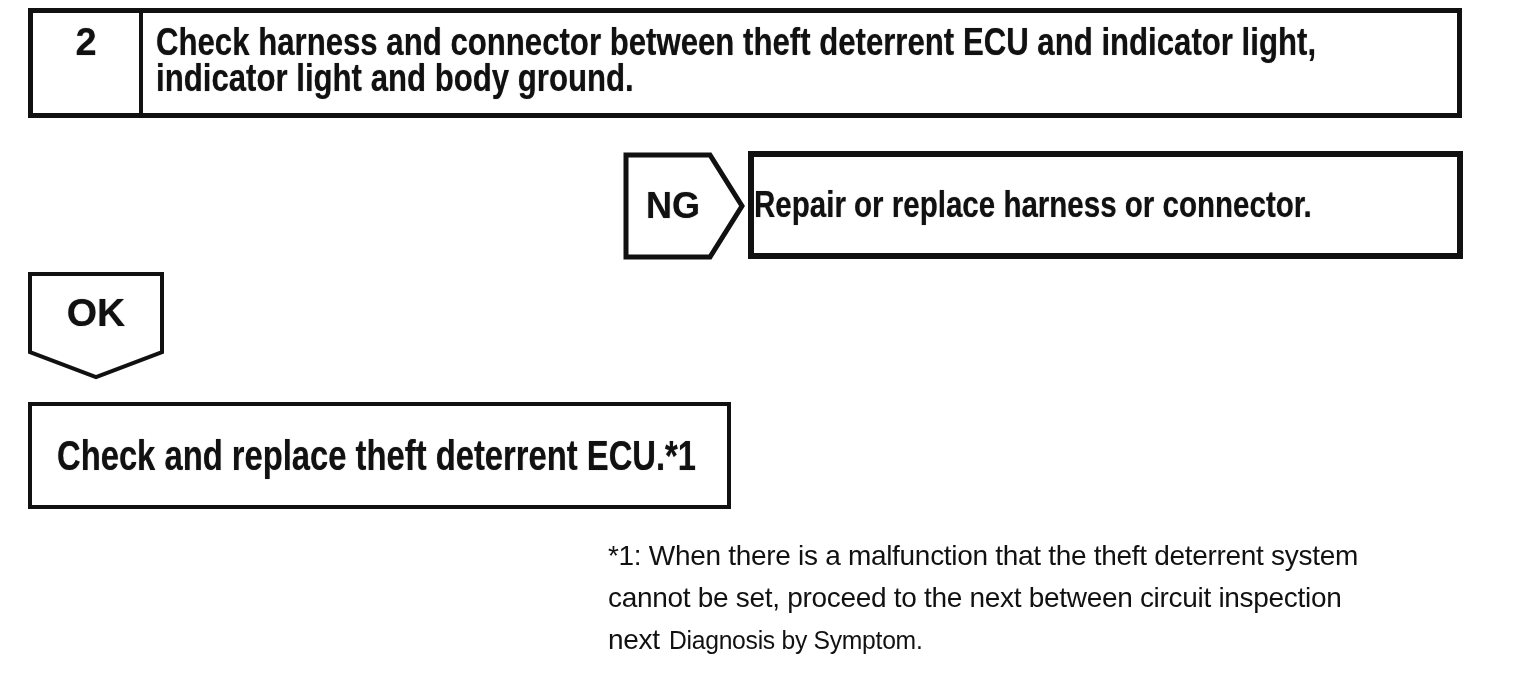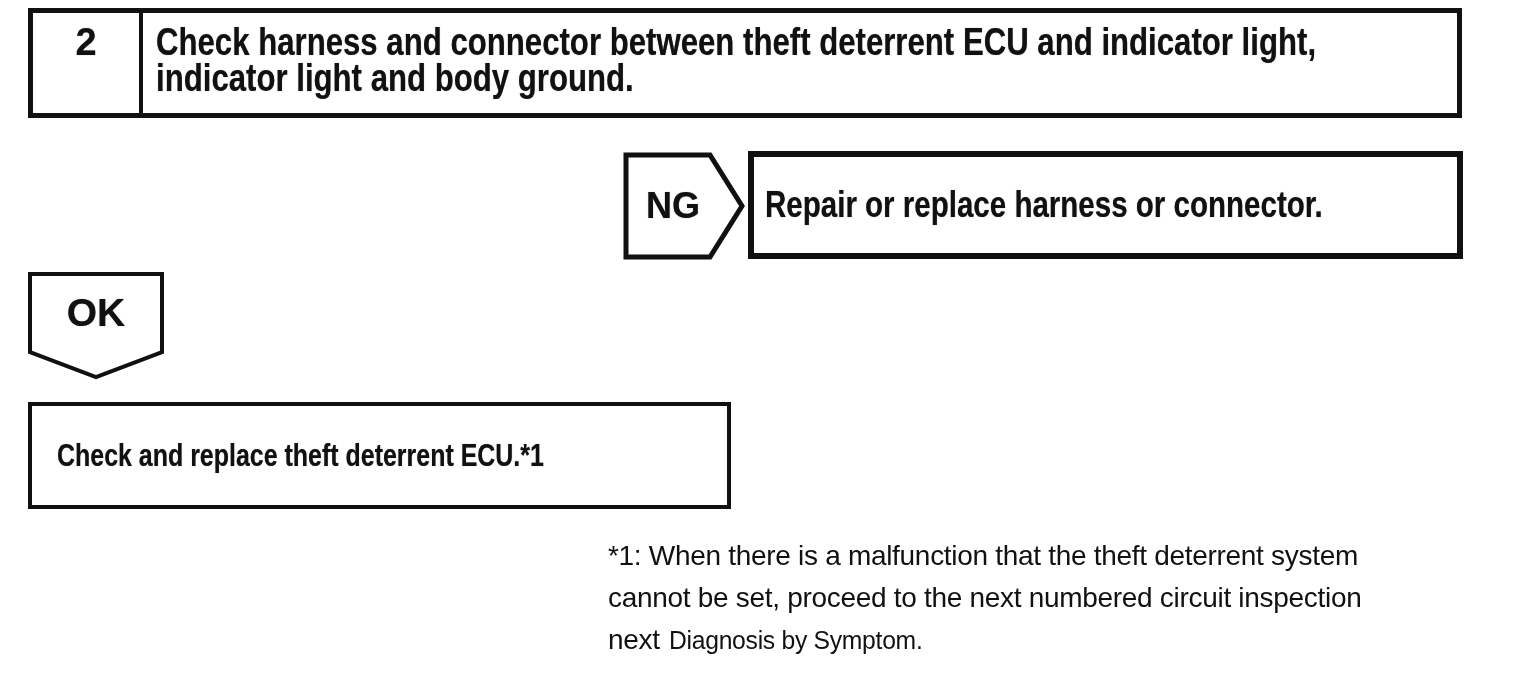--- a/index.html
+++ b/index.html
@@ -72,21 +72,20 @@
     display:flex;align-items:center;justify-content:center;
     font-size:36px;
   }
   .ng-action-box{
     position:absolute;
     left:748px;top:151px;
     width:715px;height:108px;
     border:6px solid var(--ink);
     background:var(--paper);
     display:flex;align-items:center;
-    padding-left:11px;
     font-size:36px;
   }
 
   
   .ok-connector{
     position:absolute;
     left:28px;top:272px;
     width:136px;height:108px;
   }
   .ok-connector svg{position:absolute;left:0;top:0;display:block;}
@@ -98,21 +97,21 @@
     font-size:39px;
   }
   .result-box{
     position:absolute;
     left:28px;top:402px;
     width:703px;height:107px;
     border:4px solid var(--ink);
     background:var(--paper);
     display:flex;align-items:center;
     padding-left:25px;
-    font-size:32px;
+    font-size:42px;
   }
 
   
   .footnote{
     position:absolute;
     left:608px;top:535px;
     width:880px;
     font-size:28px;
     line-height:42px;
     letter-spacing:-0.3px;
@@ -161,19 +160,19 @@
     </svg>
     <span class="ok-label ink-bold">OK</span>
   </div>
 
   <div class="result-box ink-bold">
     <span class="squeeze" style="transform:scaleX(0.78)">Check and replace theft deterrent ECU.*1</span>
   </div>
 
   <div class="footnote">
     <div class="footnote-line">*1: When there is a malfunction that the theft deterrent system</div>
-    <div class="footnote-line">cannot be set, proceed to the next numbered circuit inspection</div>
+    <div class="footnote-line">cannot be set, proceed to the next between circuit inspection</div>
     <div class="footnote-line">
       <span>next</span><span class="footnote-ref">Diagnosis by Symptom.</span>
     </div>
   </div>
 
 </div>
 
 </body></html>

